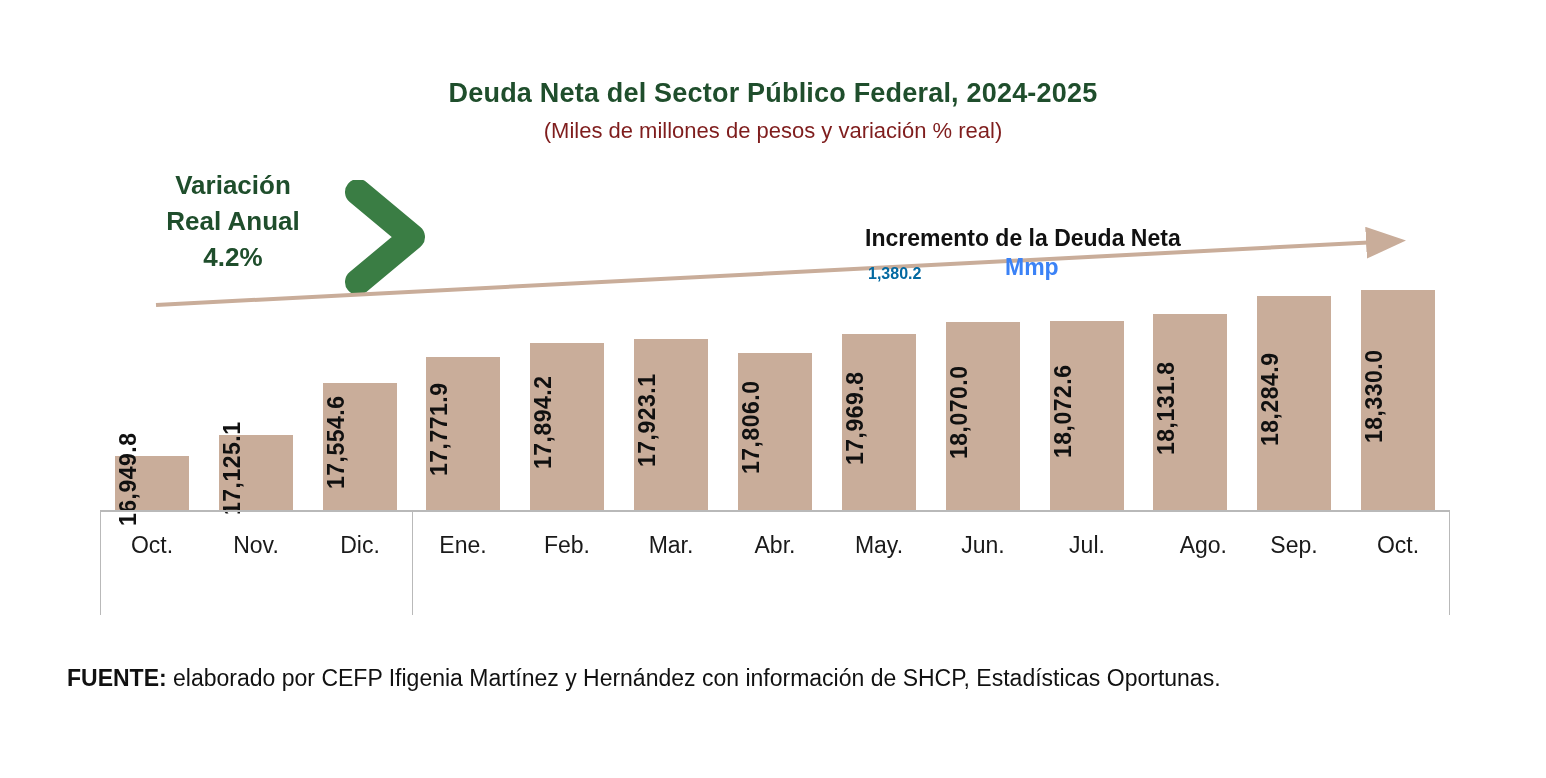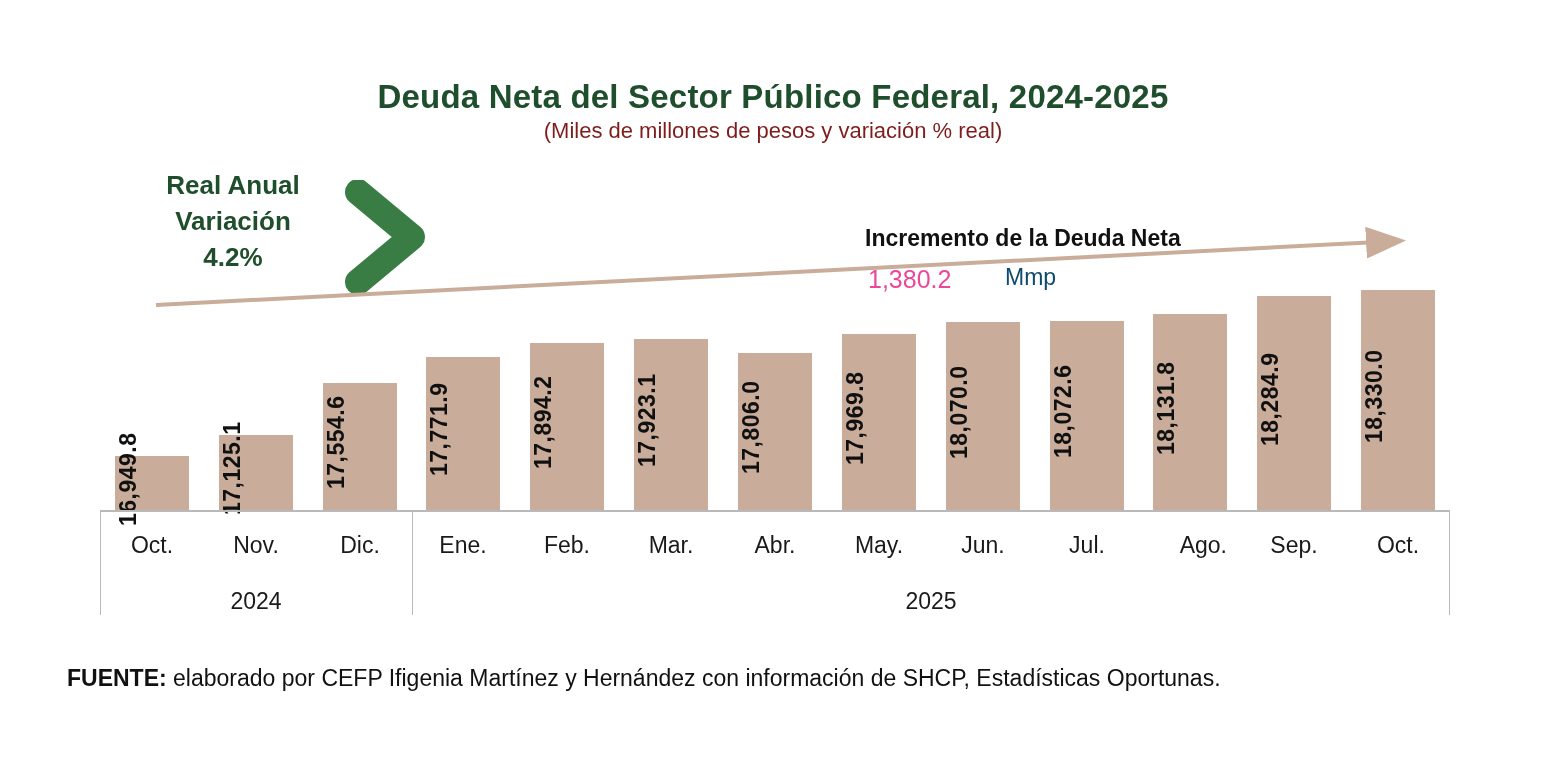--- a/index.html
+++ b/index.html
@@ -22,21 +22,21 @@
     height: 778px;
   }
 
   
   .title {
     position: absolute;
     top: 78px;
     left: 0;
     width: 100%;
     text-align: center;
-    font-size: 33px;
+    font-size: 27px;
     font-weight: bold;
     color: #1f4e2c;
     letter-spacing: 0.2px;
   }
   .subtitle {
     position: absolute;
     top: 118px;
     left: 0;
     width: 100%;
     text-align: center;
@@ -71,32 +71,32 @@
     top: 225px;
     font-size: 23px;
     font-weight: bold;
     color: #111111;
     white-space: nowrap;
   }
   .increment-value {
     position: absolute;
     left: 868px;
     top: 265px;
-    font-size: 25px;
-    font-weight: normal;
-    color: #ec4899;
+    font-size: 16px;
+    font-weight: bold;
+    color: #0369a1;
     white-space: nowrap;
   }
   .increment-unit {
     position: absolute;
     left: 1005px;
-    top: 264px;
-    font-size: 23px;
-    font-weight: normal;
-    color: #0c4a6e;
+    top: 254px;
+    font-size: 23px;
+    font-weight: bold;
+    color: #3b82f6;
     white-space: nowrap;
   }
   .trend-arrow {
     position: absolute;
     left: 150px;
     top: 225px;
     width: 1260px;
     height: 95px;
     pointer-events: none;
   }
@@ -194,22 +194,22 @@
 </style>
 </head>
 <body>
 
 <div id="page">
 
   <div class="title">Deuda Neta del Sector Público Federal, 2024-2025</div>
   <div class="subtitle">(Miles de millones de pesos y variación % real)</div>
 
   <div class="variation">
+    <div>Variación</div>
     <div>Real Anual</div>
-    <div>Variación</div>
     <div>4.2%</div>
   </div>
 
   <div class="chevron">
     <svg width="100" height="115" viewBox="0 0 100 115">
       <polyline points="18,12 72,57 18,102" fill="none" stroke="#3a7d44" stroke-width="26" stroke-linecap="round" stroke-linejoin="round"></polyline>
     </svg>
   </div>
 
   <div class="trend-arrow">
@@ -293,21 +293,19 @@
       <div class="month-label" style="left: 638px;">Abr.</div>
       <div class="month-label" style="left: 742px;">May.</div>
       <div class="month-label" style="left: 846px;">Jun.</div>
       <div class="month-label" style="left: 950px;">Jul.</div>
       <div class="month-label" style="left: 1053px; text-align: right;">Ago.</div>
       <div class="month-label" style="left: 1157px;">Sep.</div>
       <div class="month-label" style="left: 1261px;">Oct.</div>
       <div class="tick-sep" style="left: 0px;"></div>
       <div class="tick-sep" style="left: 312px;"></div>
       <div class="tick-sep" style="left: 1349px;"></div>
-      <div class="year-label" style="left: 0px; width: 312px;">2024</div>
-      <div class="year-label" style="left: 312px; width: 1038px;">2025</div>
     </div>
 
   <div class="source">
     <b>FUENTE:</b><span> elaborado por CEFP Ifigenia Martínez y Hernández con información de SHCP, Estadísticas Oportunas.</span>
   </div>
 
 </div>
 
 </body></html>

